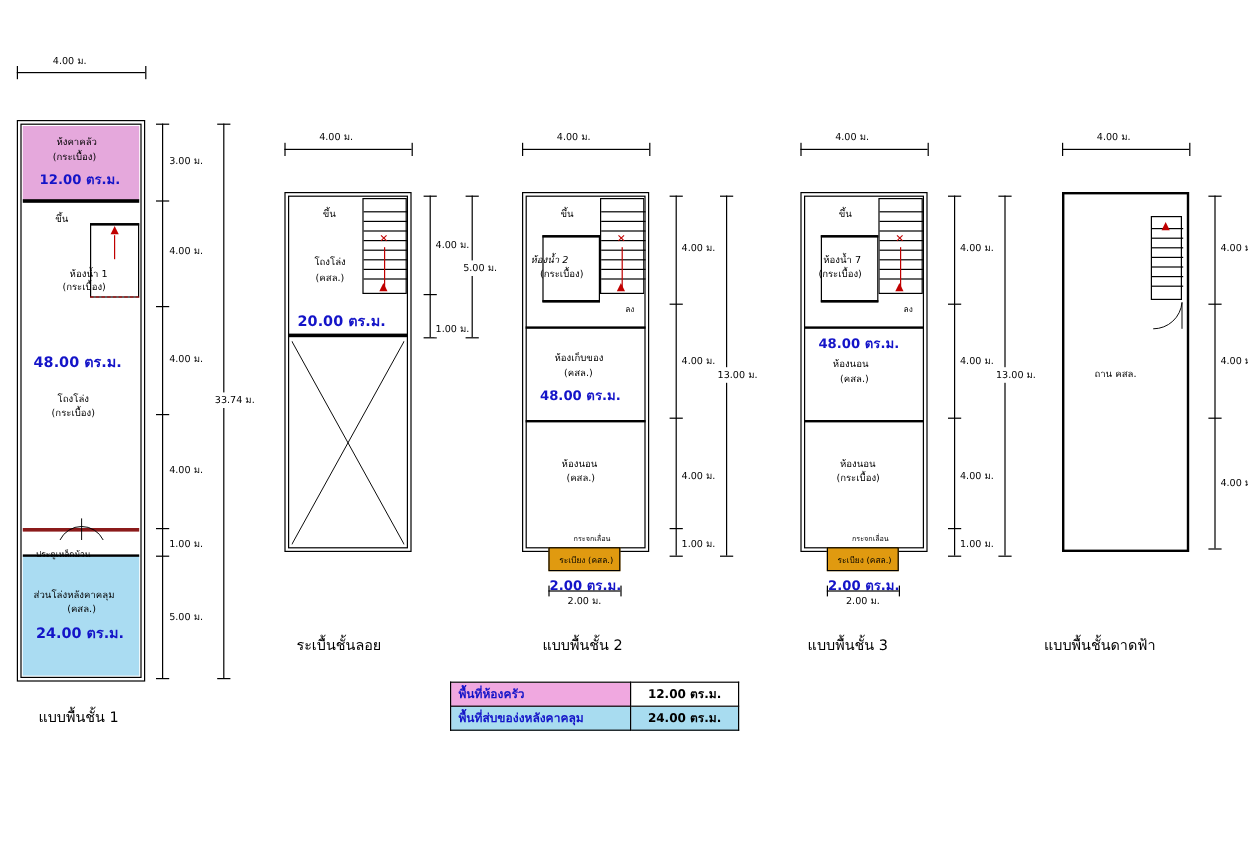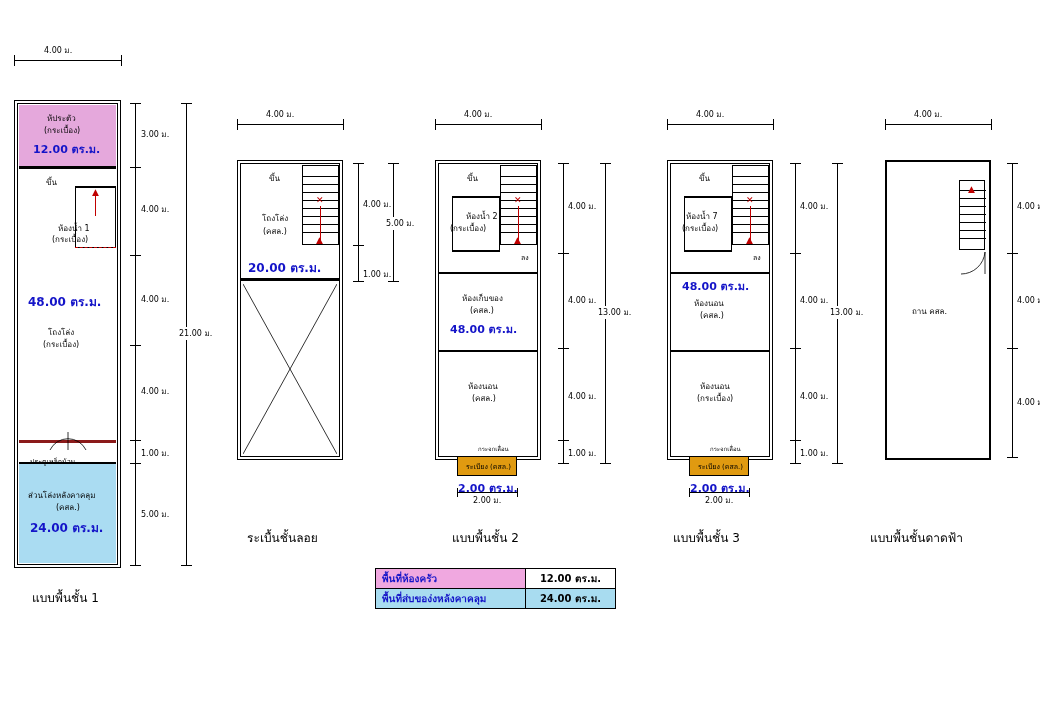--- a/index.html
+++ b/index.html
@@ -63,21 +63,21 @@
 
     <div class="wall" style="left:14px;top:100px;width:107px;height:468px;background:#fff;border:1px solid #000;"></div>
     <div class="abs" style="left:17px;top:103px;width:101px;height:462px;border:1px solid #000;"></div>
 
     <div class="fill" style="left:19px;top:105px;width:97px;height:62px;background:#e5a8dc;"></div>
 
     <div class="fill" style="left:19px;top:463px;width:97px;height:100px;background:#aadcf2;"></div>
 
     <div class="wall-thin" style="left:19px;top:166px;width:97px;height:3px;"></div>
 
-    <div class="lbl" style="left:47px;top:112px;">ห้ประตัว</div>
+    <div class="lbl" style="left:47px;top:112px;">ห้งคาคลัว</div>
     <div class="lbl" style="left:44px;top:124px;">(กระเบื้อง)</div>
     <div class="lbl lbl-blue" style="left:33px;top:140px;font-size:11px;">12.00 ตร.ม.</div>
 
     <div class="lbl" style="left:46px;top:176px;">ขึ้น</div>
 
     <div class="abs" style="left:75px;top:186px;width:41px;height:62px;border:1px solid #000;background:#fff;"></div>
     <div class="wall-thin" style="left:75px;top:186px;width:41px;height:2px;"></div>
     <div class="abs" style="left:75px;top:247px;width:41px;height:0;border-top:1px dashed #c00000;"></div>
     <div class="lbl" style="left:58px;top:222px;">ห้องน้ำ 1</div>
     <div class="lbl" style="left:52px;top:233px;">(กระเบื้อง)</div>
@@ -112,21 +112,21 @@
     <div class="dimtext" style="left:140px;top:128px;">3.00 ม.</div>
     <div class="dimtext" style="left:140px;top:203px;">4.00 ม.</div>
     <div class="dimtext" style="left:140px;top:293px;">4.00 ม.</div>
     <div class="dimtext" style="left:140px;top:385px;">4.00 ม.</div>
     <div class="dimtext" style="left:140px;top:447px;">1.00 ม.</div>
     <div class="dimtext" style="left:140px;top:508px;">5.00 ม.</div>
 
     <div class="dim-v" style="left:186px;top:103px;height:462px;"></div>
     <div class="tick-h" style="left:181px;top:103px;width:11px;"></div>
     <div class="tick-h" style="left:181px;top:565px;width:11px;"></div>
-    <div class="dimtext" style="left:178px;top:327px;">21.00 ม.</div>
+    <div class="dimtext" style="left:178px;top:327px;">33.74 ม.</div>
 
     <div class="plan-title" style="left:32px;top:588px;">แบบพื้นชั้น 1</div>
   </div>
 
   <div class="abs" style="left:225px;top:0;width:180px;height:580px;">
 
     <div class="dim-h" style="left:12px;top:124px;width:106px;"></div>
     <div class="tick-v" style="left:12px;top:119px;height:11px;"></div>
     <div class="tick-v" style="left:118px;top:119px;height:11px;"></div>
     <div class="dimtext" style="left:40px;top:108px;">4.00 ม.</div>
@@ -196,21 +196,21 @@
     </div>
     <div class="arrow-red" style="left:94px;top:196px;">✕</div>
     <div class="redline" style="left:98px;top:206px;width:1px;height:34px;"></div>
     <div class="arrow-red" style="left:94px;top:236px;">▲</div>
 
     <div class="lbl" style="left:47px;top:172px;">ขึ้น</div>
 
     <div class="abs" style="left:32px;top:196px;width:48px;height:56px;border:1px solid #000;background:#fff;"></div>
     <div class="wall-thin" style="left:32px;top:196px;width:48px;height:2px;"></div>
     <div class="wall-thin" style="left:32px;top:250px;width:48px;height:2px;"></div>
-    <div class="lbl" style="left:46px;top:210px;">ห้องน้ำ 2</div>
+    <div class="lbl" style="left:22px;top:210px;font-style:italic;">ห้องน้ำ 2</div>
     <div class="lbl" style="left:30px;top:222px;">(กระเบื้อง)</div>
     <div class="lbl" style="left:101px;top:252px;font-size:7px;">ลง</div>
 
     <div class="wall-thin" style="left:18px;top:272px;width:100px;height:2px;"></div>
     <div class="wall-thin" style="left:18px;top:350px;width:100px;height:2px;"></div>
     <div class="lbl" style="left:42px;top:292px;">ห้องเก็บของ</div>
     <div class="lbl" style="left:50px;top:304px;">(คสล.)</div>
     <div class="lbl lbl-blue" style="left:30px;top:320px;font-size:11px;">48.00 ตร.ม.</div>
 
     <div class="lbl" style="left:48px;top:380px;">ห้องนอน</div>

